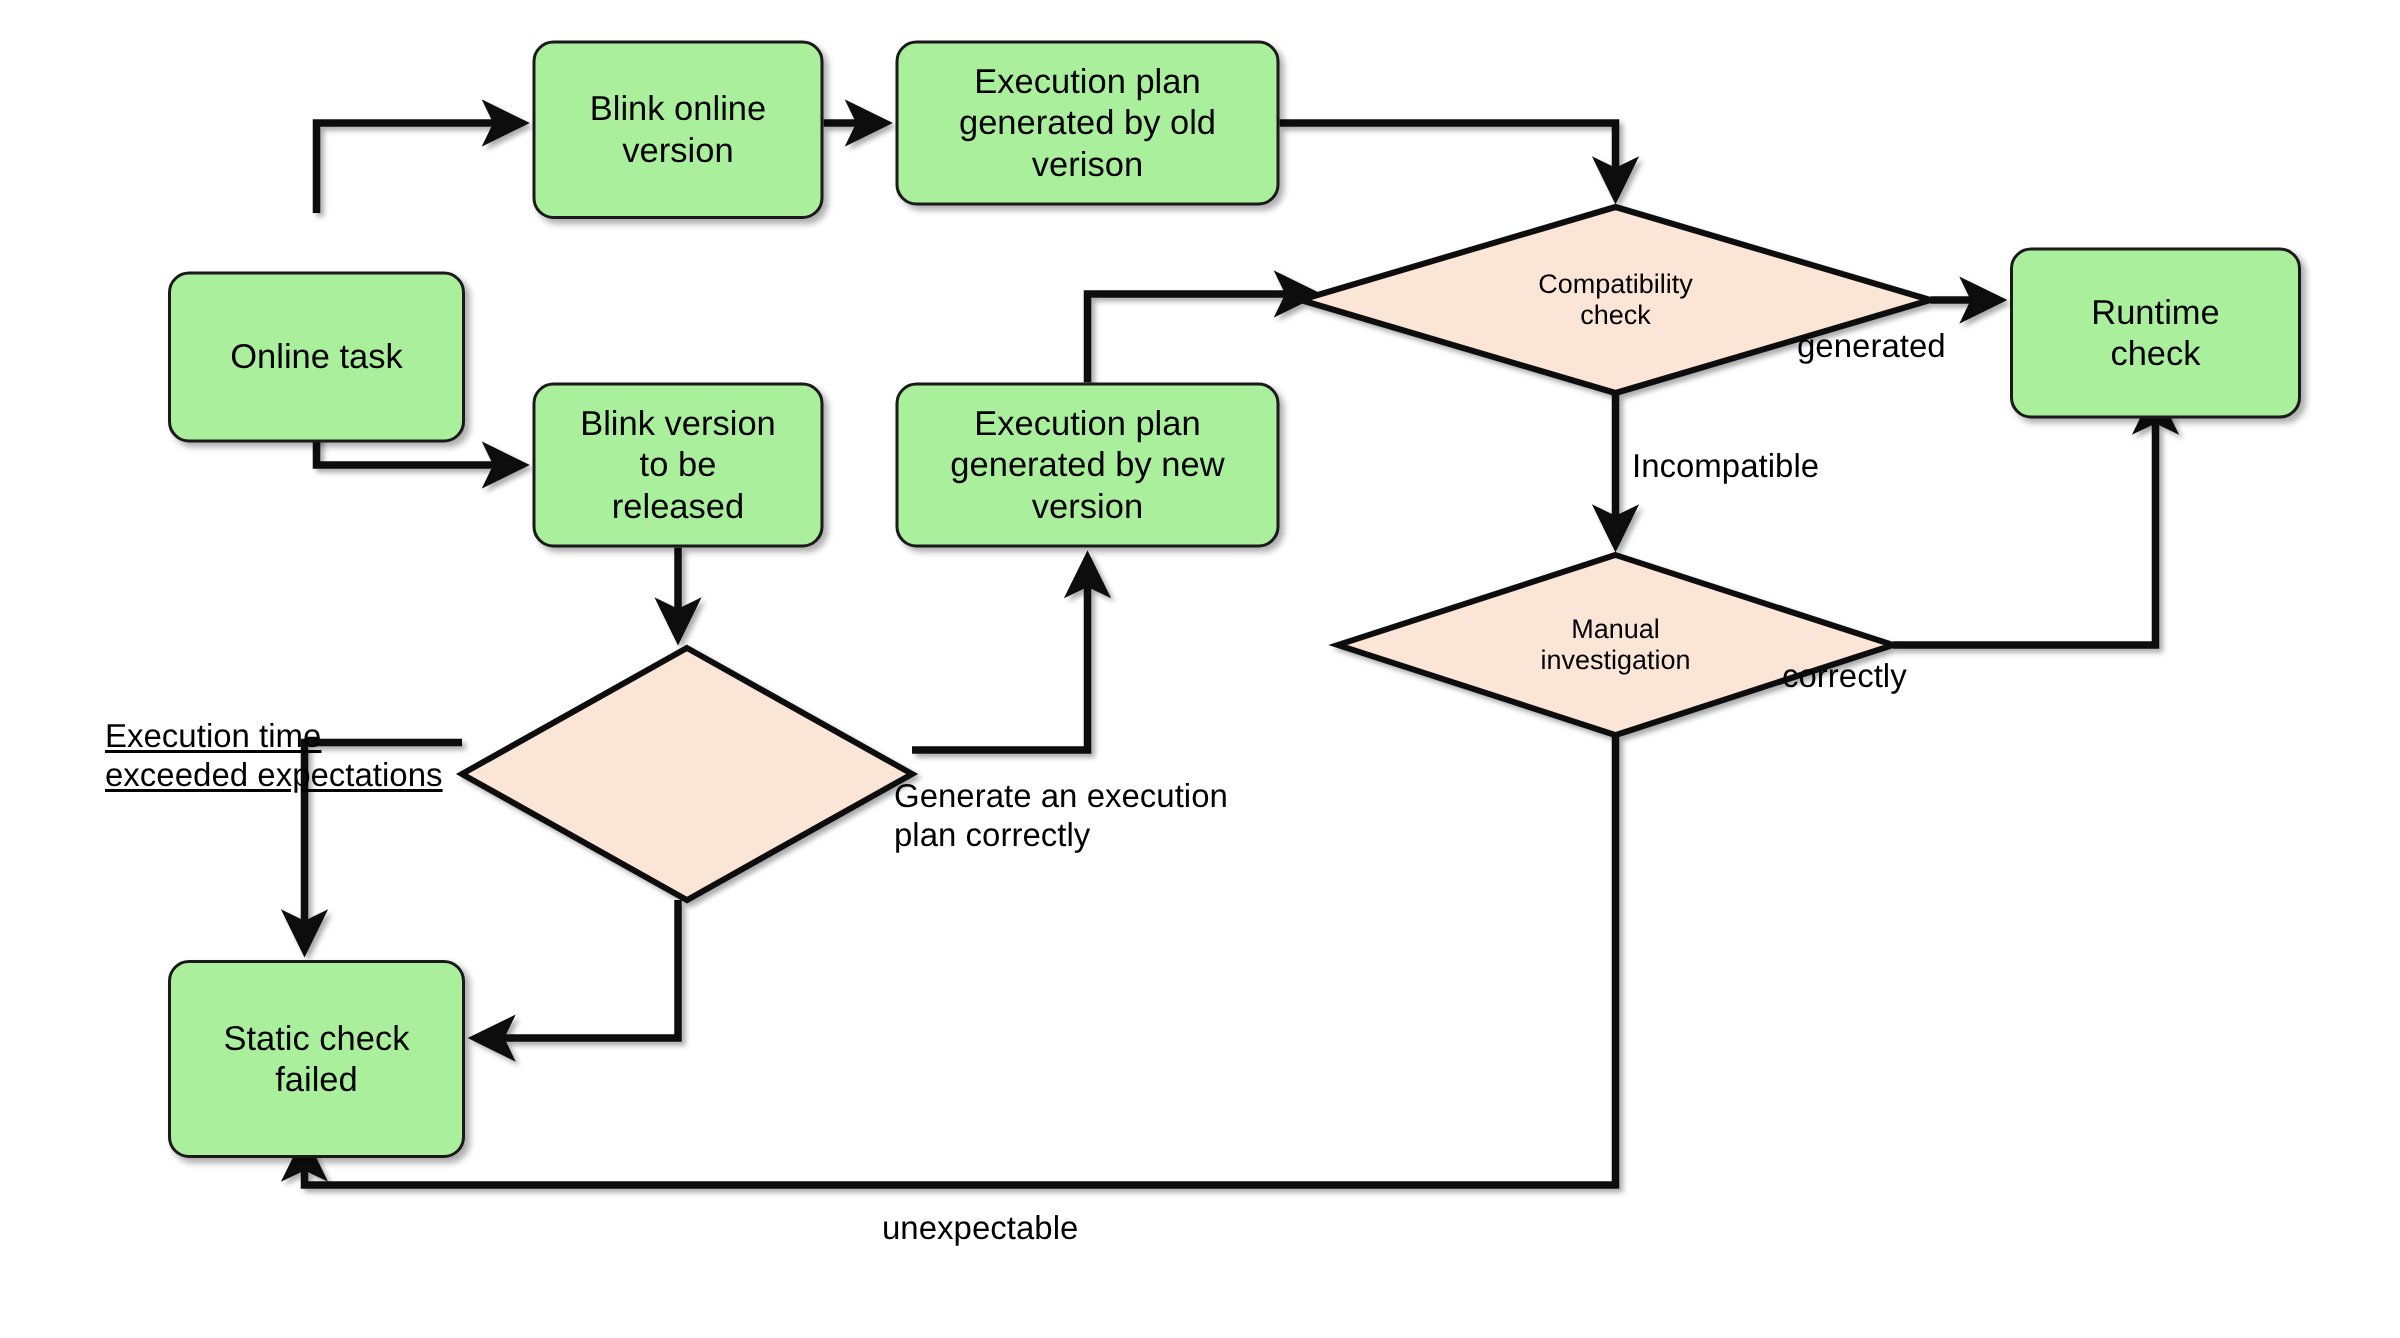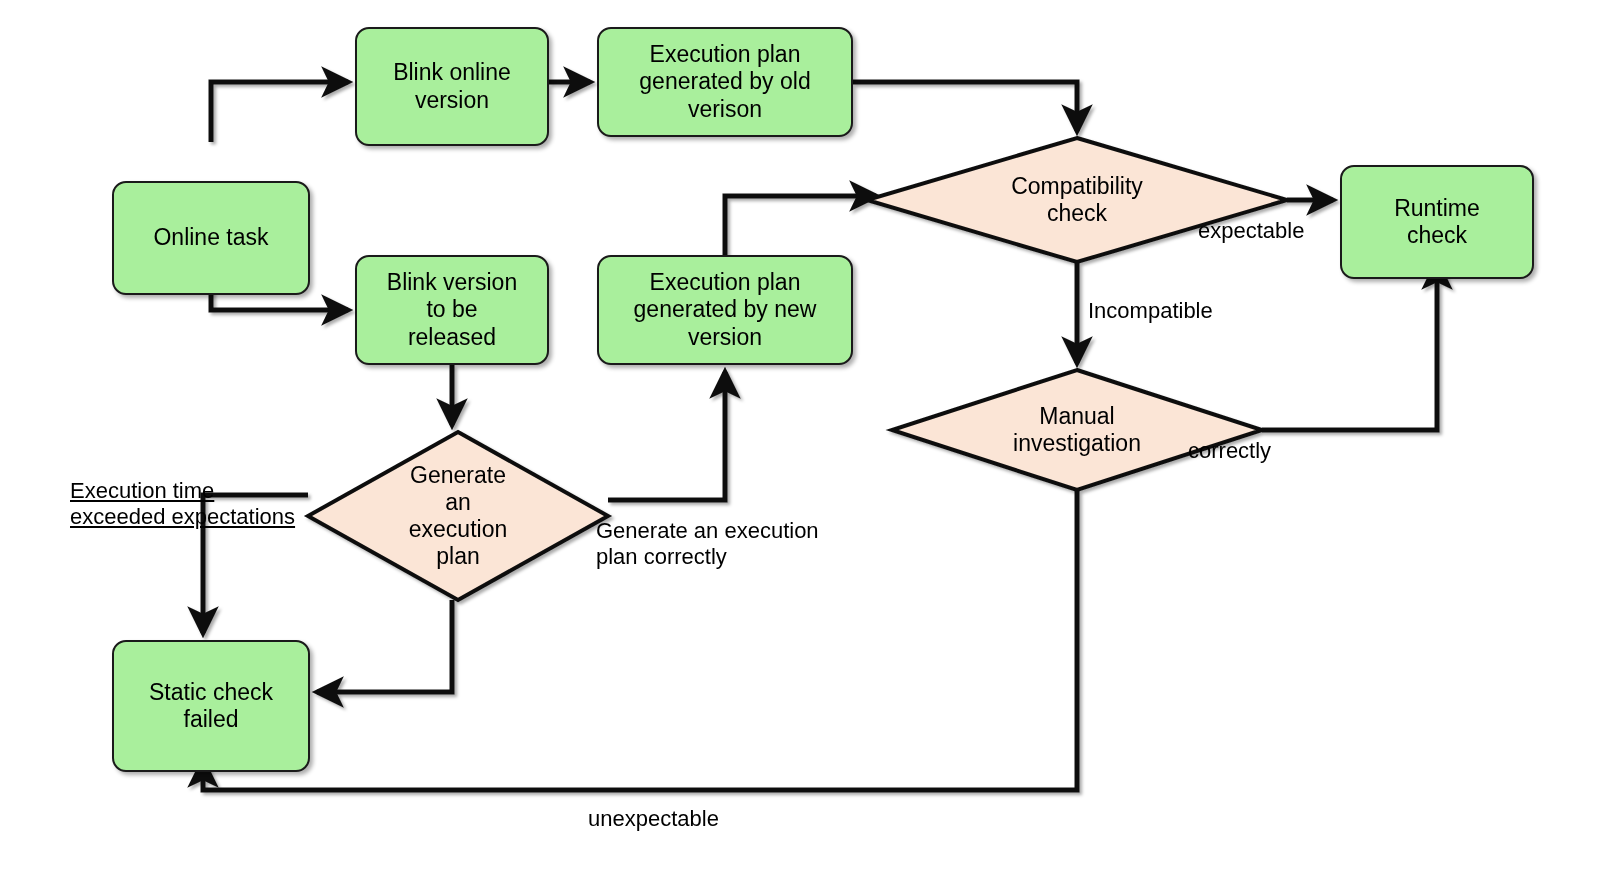--- a/index.html
+++ b/index.html
@@ -37,21 +37,21 @@
     background: #A9EF9C;
     border: 2px solid #1a1a1a;
     border-radius: 14px;
     box-shadow: 3px 3px 4px rgba(0,0,0,0.32);
     font-size: 23px;
     padding: 4px 8px;
   }
   .node.decision-label {
     background: transparent;
     border: none;
-    font-size: 23px;
+    font-size: 18px;
     pointer-events: none;
   }
   .edge-label {
     position: absolute;
     color: #000000;
     font-size: 22px;
     line-height: 1.2;
     white-space: pre-line;
     background: transparent;
   }
@@ -130,26 +130,22 @@
 
   <div class="node process" style="left:112px; top:640px; width:198px; height:132px;">Static check
 failed</div>
 
   <div class="node decision-label" style="left:937px; top:165px; width:280px; height:70px;">Compatibility
 check</div>
 
   <div class="node decision-label" style="left:947px; top:396px; width:260px; height:68px;">Manual
 investigation</div>
 
-  <div class="node decision-label" style="left:358px; top:444px; width:200px; height:144px;">Generate
-an
-execution
-plan</div>
 
-  <div class="edge-label left" style="left:1198px; top:218px;">expectable</div>
+  <div class="edge-label left" style="left:1198px; top:218px;">generated</div>
 
   <div class="edge-label left" style="left:1088px; top:298px;">Incompatible</div>
 
   <div class="edge-label left" style="left:1188px; top:438px;">correctly</div>
 
   <div class="edge-label left" style="left:588px; top:806px;">unexpectable</div>
 
   <div class="edge-label left" style="left:70px; top:478px; width:268px;text-decoration:underline;">Execution time
 exceeded expectations</div>
 

